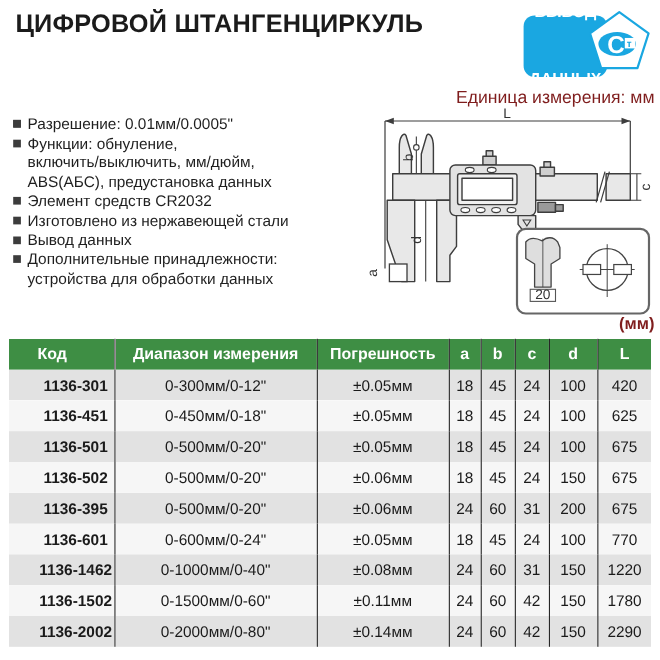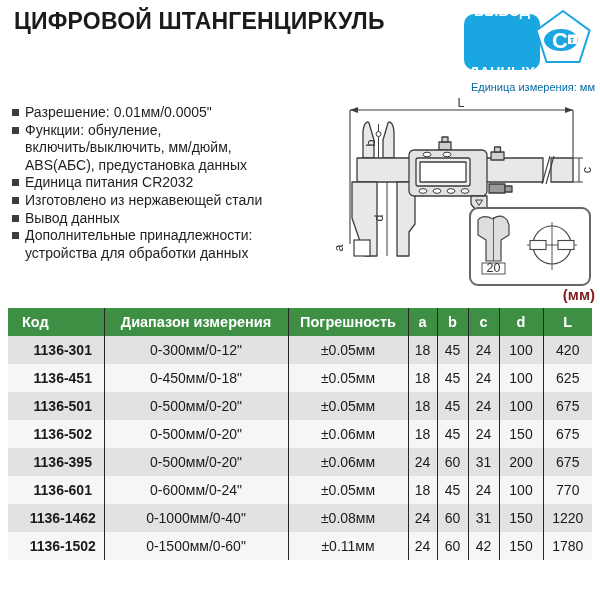--- a/index.html
+++ b/index.html
@@ -2,43 +2,43 @@
 <html lang="ru"><head>
 <meta charset="utf-8">
 <style>
   html,body{margin:0;padding:0;background:#ffffff;}
   .page{position:relative;width:600px;height:600px;background:#fff;overflow:hidden;
         font-family:"Liberation Sans",sans-serif;color:#1f1f1f;}
 
   .title{position:absolute;left:14px;top:8px;font-size:23px;font-weight:bold;
          color:#1b1b1b;letter-spacing:.2px;margin:0;}
 
-  .badge{position:absolute;left:464px;top:14px;width:76px;height:56px;border-radius:10px;
+  .badge{position:absolute;left:476px;top:14px;width:76px;height:56px;border-radius:10px;
          background:#1aa7e1;color:#fff;display:flex;flex-direction:column;align-items:center;
          justify-content:center;font-weight:bold;font-size:14.5px;line-height:1.2;text-align:center;gap:44px;}
 
   .mark{position:absolute;left:531px;top:7px;}
 
-  .unit-note{position:absolute;top:81px;right:5px;font-size:11px;color:#0369a1;}
+  .unit-note{position:absolute;top:81px;right:5px;font-size:16px;color:#7f1d1d;}
 
   .features{position:absolute;left:12px;top:104px;width:300px;margin:0;padding:0;list-style:none;
             font-size:14px;line-height:17.6px;color:#1f1f1f;}
   .features li{position:relative;padding-left:13px;margin:0;}
   .sq{position:absolute;left:0;top:5px;width:7px;height:7px;background:#3c3c3c;}
   .ftext{white-space:pre-line;}
 
   .diagram{position:absolute;left:325px;top:96px;}
 
   .mm-note{position:absolute;top:286px;right:5px;font-size:15px;font-weight:bold;color:#7f1d1d;}
 
   table.spec{position:absolute;left:8px;top:308px;width:584px;border-collapse:collapse;
              table-layout:fixed;font-size:14px;color:#1a1a1a;}
   table.spec th,table.spec td{height:28px;padding:0;text-align:center;border-left:1px solid #262626;
              overflow:hidden;white-space:nowrap;font-weight:normal;}
-  table.spec th:first-child,table.spec td:first-child{border-left:none;text-align:left;padding-left:14px;margin-left:45px;}
+  table.spec th:first-child,table.spec td:first-child{border-left:none;text-align:left;padding-left:26px;margin-left:45px;}
   table.spec thead th{background:#3e8e44;color:#ffffff;font-weight:bold;font-size:14.5px;}
   table.spec tbody tr:nth-child(odd){background:#e2e2e2;}
   table.spec tbody tr:nth-child(even){background:#f6f6f6;}
   table.spec td:first-child{font-weight:bold;text-align:center;}
 
   .dimtext{font-size:12.5px;fill:#333;font-family:"Liberation Sans",sans-serif;}
 </style>
 </head>
 <body>
 
@@ -61,21 +61,21 @@
 
   <div class="unit-note">Единица измерения: мм</div>
 
   <ul class="features">
 
   <li><span class="sq"></span></li>
       <li><span class="sq"></span><span class="ftext">Разрешение: 0.01мм/0.0005"</span></li>
       <li><span class="sq"></span><span class="ftext">Функции: обнуление,
 включить/выключить, мм/дюйм,
 ABS(АБС), предустановка данных</span></li>
-      <li><span class="sq"></span><span class="ftext">Единица питания CR2032</span></li>
+      <li><span class="sq"></span><span class="ftext">Элемент средств CR2032</span></li>
       <li><span class="sq"></span><span class="ftext">Изготовлено из нержавеющей стали</span></li>
       <li><span class="sq"></span><span class="ftext">Вывод данных</span></li>
       <li><span class="sq"></span><span class="ftext">Дополнительные принадлежности:
 устройства для обработки данных</span></li>
     </ul>
 
   <svg class="diagram" width="274" height="212" viewBox="0 0 274 212">
 
     <g stroke="#3d3d3d" stroke-width="1.1" fill="none">
       <line x1="25" y1="14" x2="248" y2="14"></line>
@@ -247,16 +247,26 @@
         <tr>
         <td>1136-1502</td>
         <td>0-1500мм/0-60"</td>
         <td>±0.11мм</td>
         <td>24</td>
         <td>60</td>
         <td>42</td>
         <td>150</td>
         <td>1780</td>
       </tr>
+        <tr>
+        <td>1136-2002</td>
+        <td>0-2000мм/0-80"</td>
+        <td>±0.14мм</td>
+        <td>24</td>
+        <td>60</td>
+        <td>42</td>
+        <td>150</td>
+        <td>2290</td>
+      </tr>
       </tbody>
   </table>
 
 </div>
 
 </body></html>

